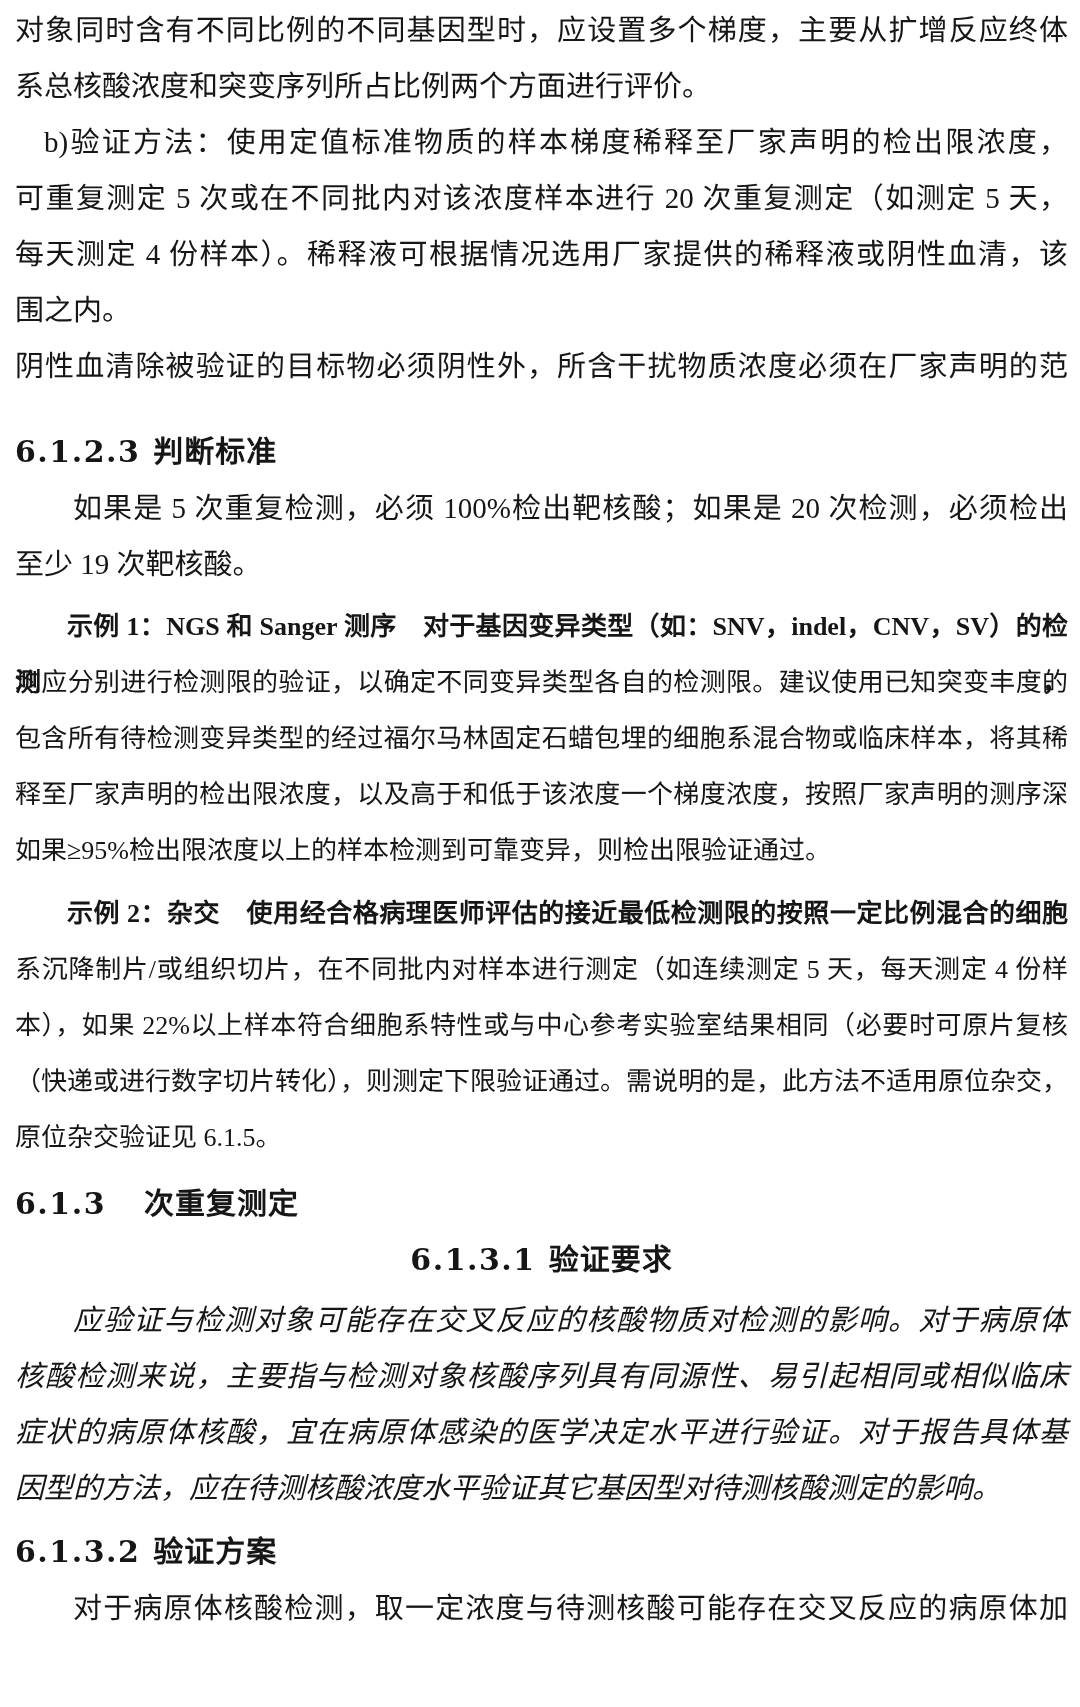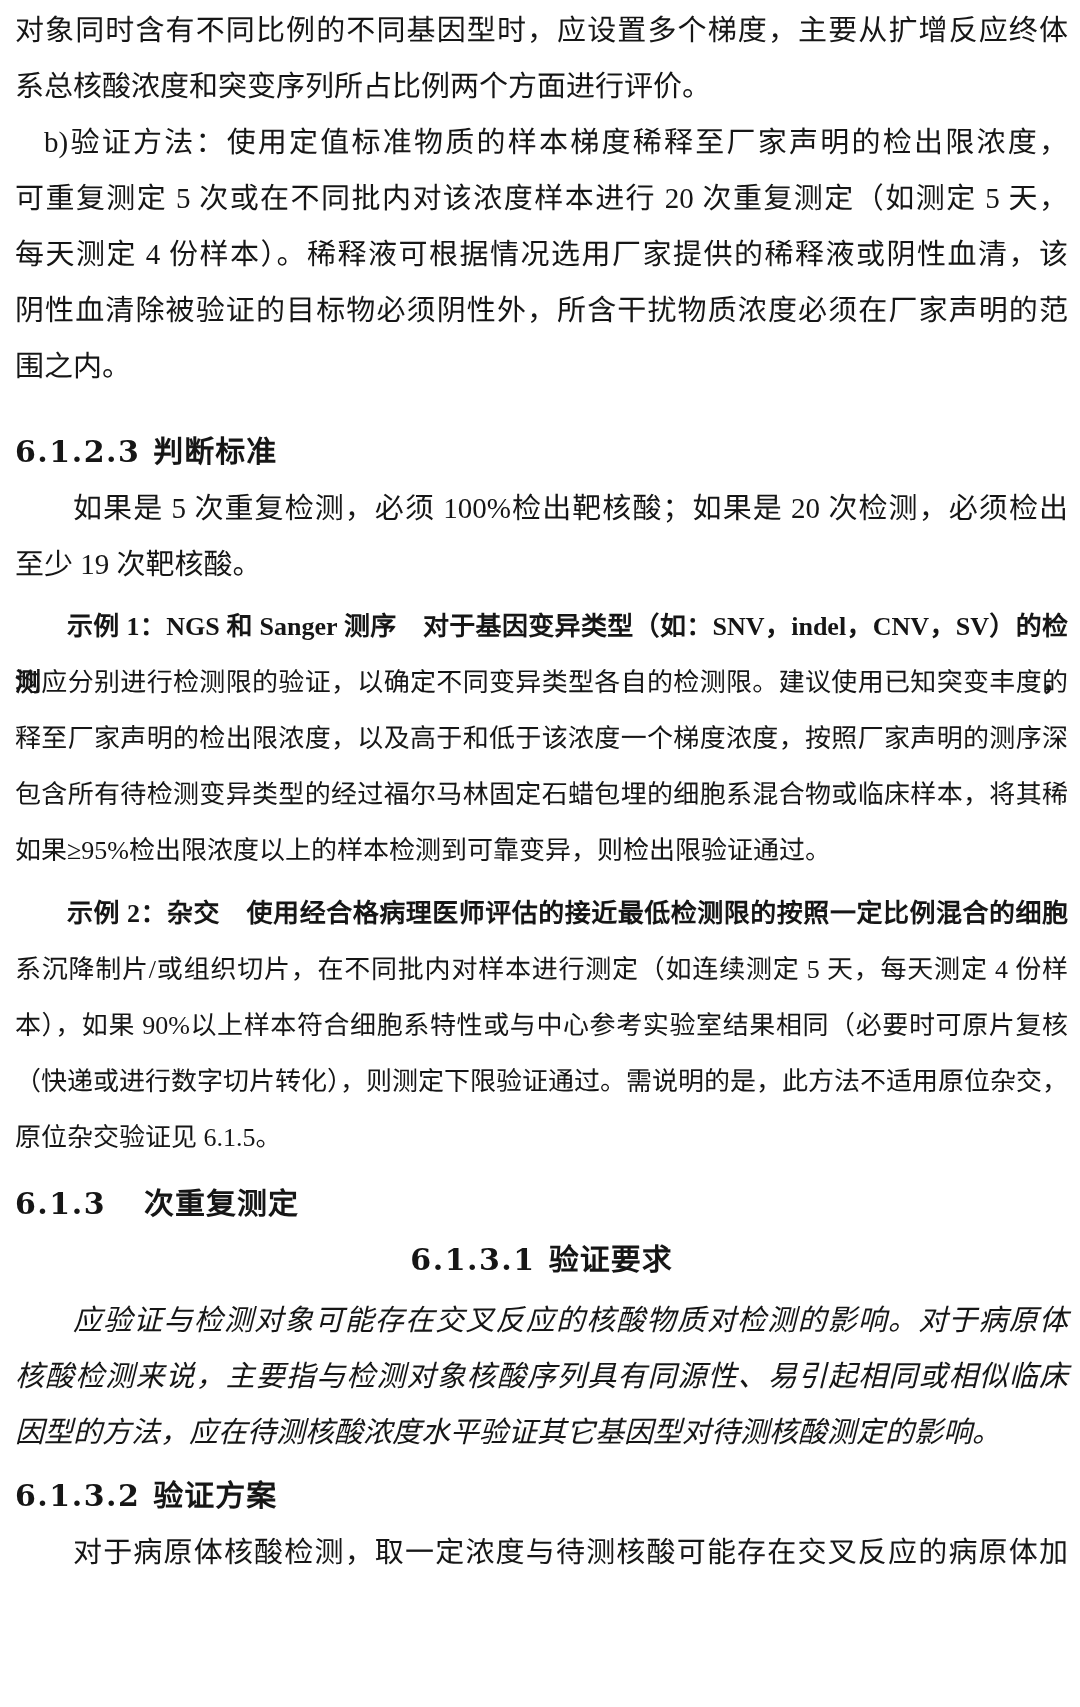--- a/index.html
+++ b/index.html
@@ -63,46 +63,47 @@
 
 <main id="doc" data-name="document-page">
     <div class="paragraph body" data-name="para-genotype-gradient">
       <div class="line just" data-name="text-line">对象同时含有不同比例的不同基因型时，应设置多个梯度，主要从扩增反应终体</div>
       <div class="line" data-name="text-line">系总核酸浓度和突变序列所占比例两个方面进行评价。</div>
     </div>
     <div class="paragraph body" data-name="para-verification-method">
       <div class="line just ind1" data-name="text-line">b)验证方法：使用定值标准物质的样本梯度稀释至厂家声明的检出限浓度，</div>
       <div class="line just" data-name="text-line">可重复测定 5 次或在不同批内对该浓度样本进行 20 次重复测定（如测定 5 天，</div>
       <div class="line just" data-name="text-line">每天测定 4 份样本）。稀释液可根据情况选用厂家提供的稀释液或阴性血清，该</div>
+      <div class="line" data-name="text-line">围之内。</div>
       <div class="line just" data-name="text-line">阴性血清除被验证的目标物必须阴性外，所含干扰物质浓度必须在厂家声明的范</div>
-      <div class="line" data-name="text-line">围之内。</div>
     </div>
     <h2 class="heading" data-name="heading-6-1-2-3"><span class="hnum" data-name="heading-number">6.1.2.3</span><span class="htitle" data-name="heading-title">判断标准</span></h2>
     <div class="paragraph body" data-name="para-judgment-criteria">
       <div class="line just ind2" data-name="text-line">如果是 5 次重复检测，必须 100%检出靶核酸；如果是 20 次检测，必须检出</div>
       <div class="line" data-name="text-line">至少 19 次靶核酸。</div>
     </div>
     <div class="paragraph small" data-name="para-example-1-ngs-sanger">
       <div class="line just ind2" data-name="text-line">示例 1：NGS 和 Sanger 测序　对于基因变异类型（如：SNV，indel，CNV，SV）的检测，</div>
       <div class="line just" data-name="text-line">均应分别进行检测限的验证，以确定不同变异类型各自的检测限。建议使用已知突变丰度的</div>
+      <div class="line just" data-name="text-line">包含所有待检测变异类型的经过福尔马林固定石蜡包埋的细胞系混合物或临床样本，将其稀</div>
       <div class="line just" data-name="text-line">释至厂家声明的检出限浓度，以及高于和低于该浓度一个梯度浓度，按照厂家声明的测序深</div>
-      <div class="line just" data-name="text-line">包含所有待检测变异类型的经过福尔马林固定石蜡包埋的细胞系混合物或临床样本，将其稀</div>
       <div class="line" data-name="text-line">如果≥95%检出限浓度以上的样本检测到可靠变异，则检出限验证通过。</div>
     </div>
     <div class="paragraph small" data-name="para-example-2-hybridization">
       <div class="line just ind2" data-name="text-line">示例 2：杂交　使用经合格病理医师评估的接近最低检测限的按照一定比例混合的细胞</div>
       <div class="line just" data-name="text-line">系沉降制片/或组织切片，在不同批内对样本进行测定（如连续测定 5 天，每天测定 4 份样</div>
-      <div class="line just" data-name="text-line">本），如果 90%以上样本符合细胞系特性或与中心参考实验室结果相同（必要时可原片复核</div>
+      <div class="line just" data-name="text-line">本），如果 22%以上样本符合细胞系特性或与中心参考实验室结果相同（必要时可原片复核</div>
       <div class="line just" data-name="text-line">（快递或进行数字切片转化），则测定下限验证通过。需说明的是，此方法不适用原位杂交，</div>
       <div class="line" data-name="text-line">原位杂交验证见 6.1.5。</div>
     </div>
     <h2 class="heading gap-wide" data-name="heading-6-1-3"><span class="hnum" data-name="heading-number">6.1.3</span><span class="htitle" data-name="heading-title">次重复测定</span></h2>
     <h2 class="heading" data-name="heading-6-1-3-1"><span class="hnum" data-name="heading-number">6.1.3.1</span><span class="htitle" data-name="heading-title">验证要求</span></h2>
     <div class="paragraph body" data-name="para-cross-reaction-requirements">
       <div class="line just ind2" data-name="text-line">应验证与检测对象可能存在交叉反应的核酸物质对检测的影响。对于病原体</div>
       <div class="line just" data-name="text-line">核酸检测来说，主要指与检测对象核酸序列具有同源性、易引起相同或相似临床</div>
+      <div class="line just" data-name="text-line">症状的病原体核酸，宜在病原体感染的医学决定水平进行验证。对于报告具体基</div>
       <div class="line" data-name="text-line">因型的方法，应在待测核酸浓度水平验证其它基因型对待测核酸测定的影响。</div>
     </div>
     <h2 class="heading" data-name="heading-6-1-3-2"><span class="hnum" data-name="heading-number">6.1.3.2</span><span class="htitle" data-name="heading-title">验证方案</span></h2>
     <div class="paragraph body" data-name="para-cross-reaction-plan">
       <div class="line just ind2" data-name="text-line">对于病原体核酸检测，取一定浓度与待测核酸可能存在交叉反应的病原体加</div>
     </div>
   </main>
 
 </body></html>

